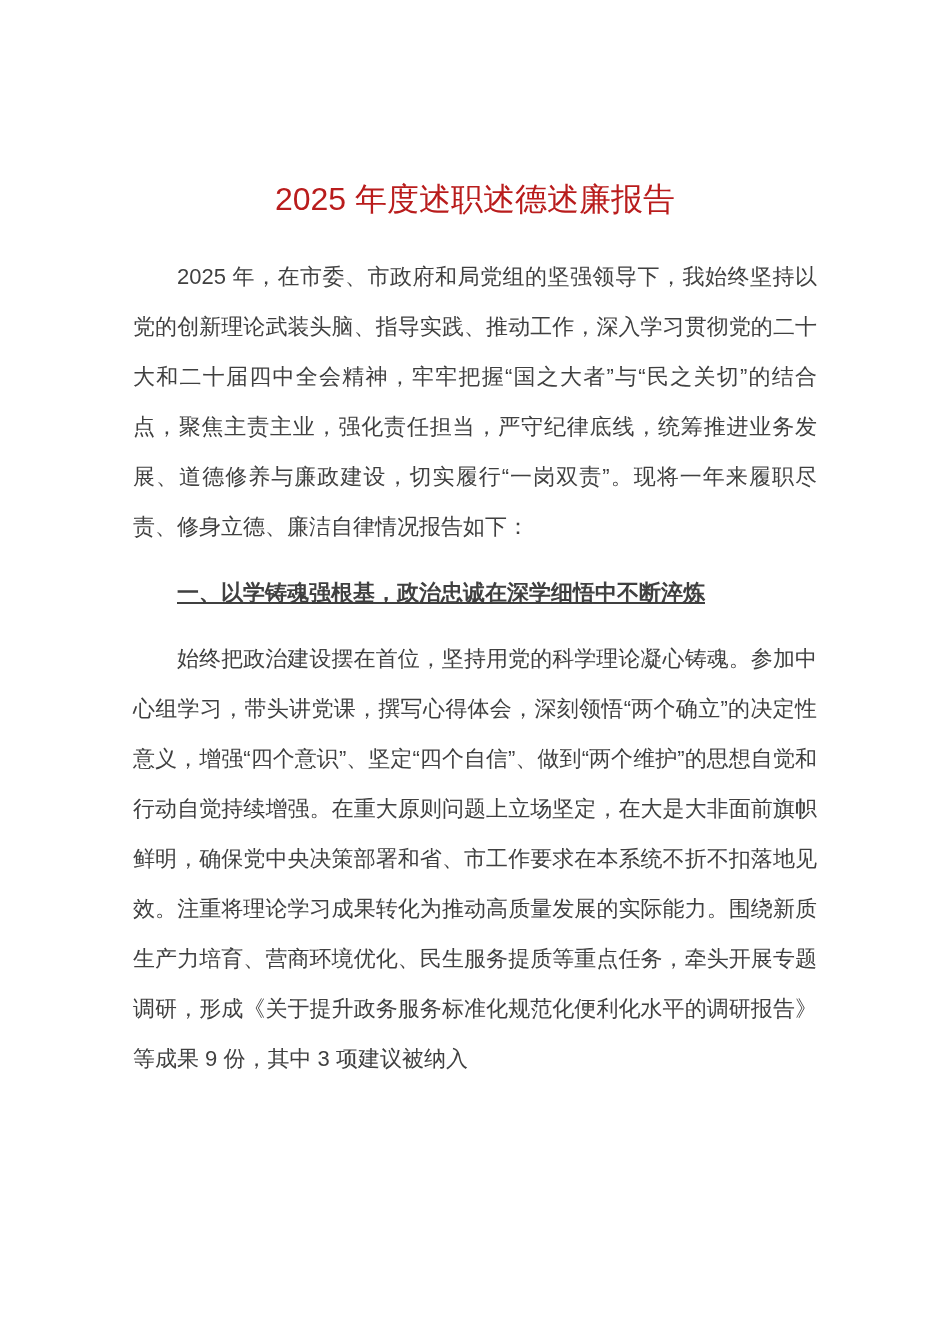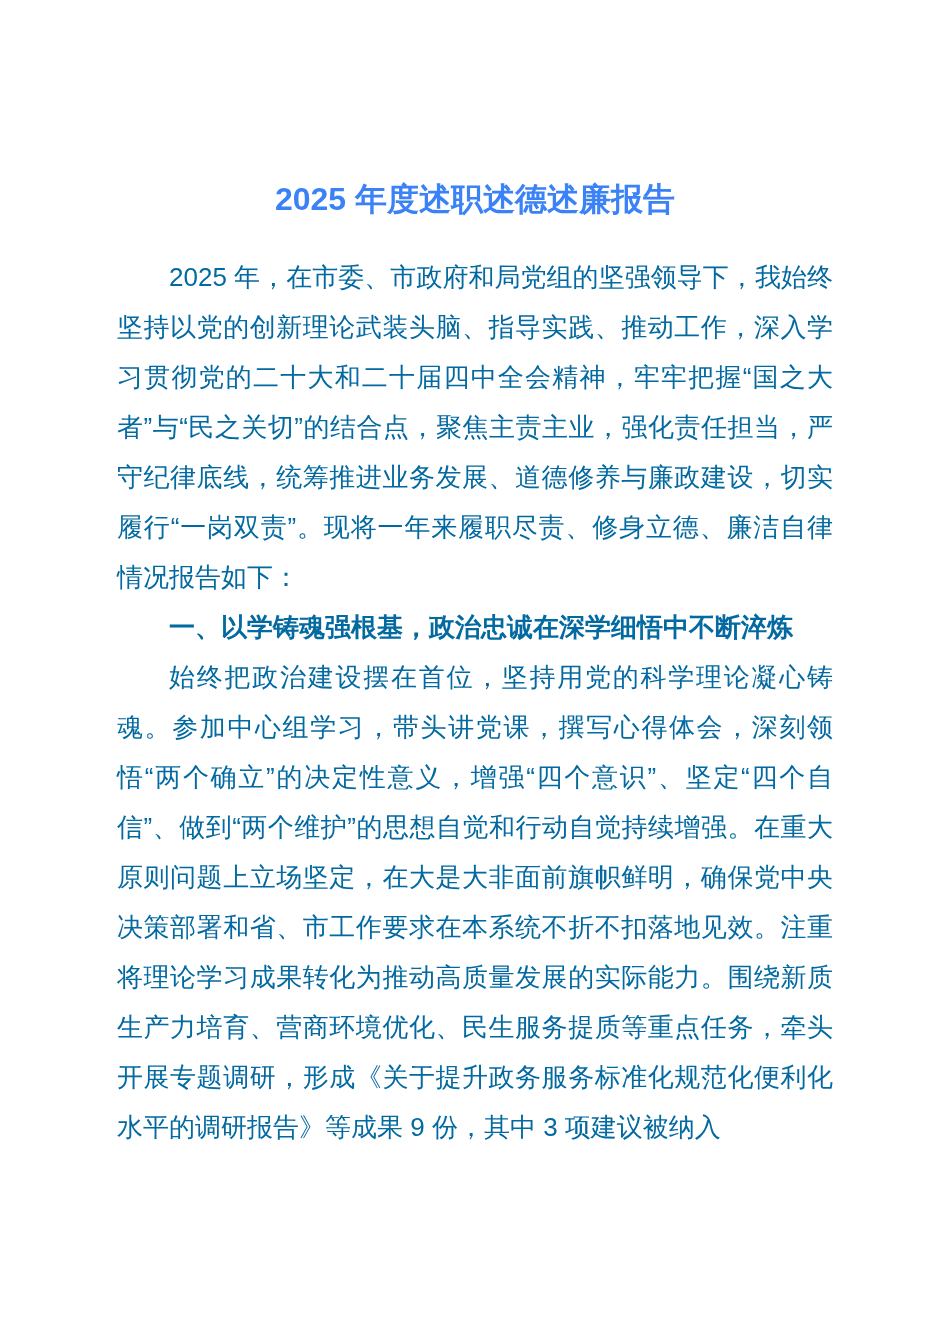--- a/index.html
+++ b/index.html
@@ -18,36 +18,37 @@
     height: 1344px;
     background: #ffffff;
     color: #000000;
     padding: 177px 117px 0 117px;
     font-family: "Liberation Sans", "DejaVu Sans", sans-serif;
   }
   .doc-title {
     margin: 0 0 30px 0;
     font-size: 32px;
     line-height: 45px;
-    font-weight: bold;
+    font-weight: normal;
     text-align: center;
-    color: #3b82f6;
+    color: #b91c1c;
   }
   .body-para {
-    margin: 0;
-    font-size: 26px;
+    margin: 16px;
+    font-size: 22px;
     line-height: 50px;
     text-align: justify;
     text-indent: 2em;
-    color: #0369a1;
+    color: #404040;
     word-break: normal;
     overflow-wrap: break-word;
   }
   .section-heading {
     font-weight: bold;
+    text-decoration: underline;
   }
 </style>
 </head>
 <body>
 
 <div class="page">
   <h1 class="doc-title">2025 年度述职述德述廉报告</h1>
   <p class="body-para">2025 年，在市委、市政府和局党组的坚强领导下，我始终坚持以党的创新理论武装头脑、指导实践、推动工作，深入学习贯彻党的二十大和二十届四中全会精神，牢牢把握“国之大者”与“民之关切”的结合点，聚焦主责主业，强化责任担当，严守纪律底线，统筹推进业务发展、道德修养与廉政建设，切实履行“一岗双责”。现将一年来履职尽责、修身立德、廉洁自律情况报告如下：</p>
   <p class="body-para section-heading">一、以学铸魂强根基，政治忠诚在深学细悟中不断淬炼</p>
   <p class="body-para">始终把政治建设摆在首位，坚持用党的科学理论凝心铸魂。参加中心组学习，带头讲党课，撰写心得体会，深刻领悟“两个确立”的决定性意义，增强“四个意识”、坚定“四个自信”、做到“两个维护”的思想自觉和行动自觉持续增强。在重大原则问题上立场坚定，在大是大非面前旗帜鲜明，确保党中央决策部署和省、市工作要求在本系统不折不扣落地见效。注重将理论学习成果转化为推动高质量发展的实际能力。围绕新质生产力培育、营商环境优化、民生服务提质等重点任务，牵头开展专题调研，形成《关于提升政务服务标准化规范化便利化水平的调研报告》等成果 9 份，其中 3 项建议被纳入</p>

